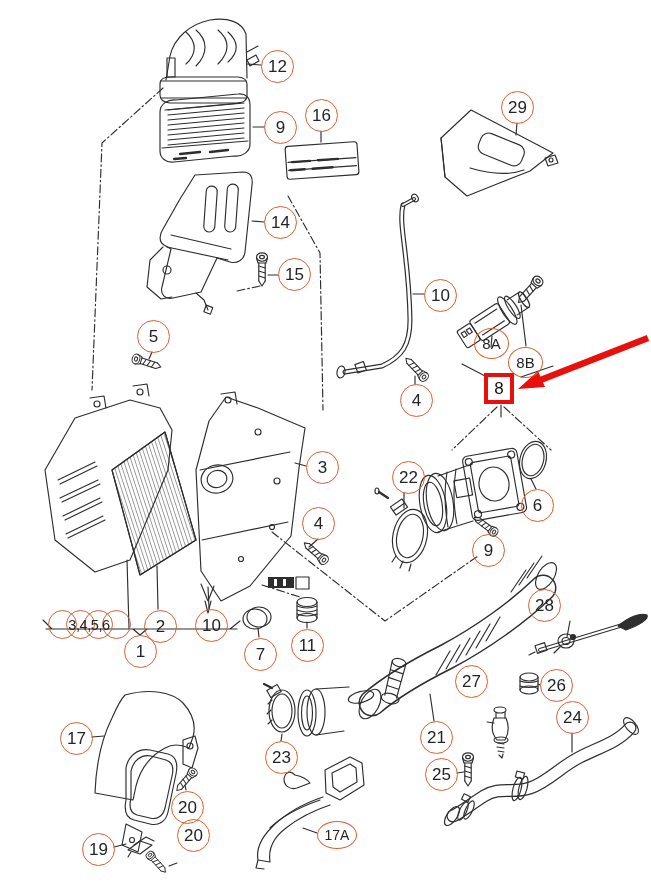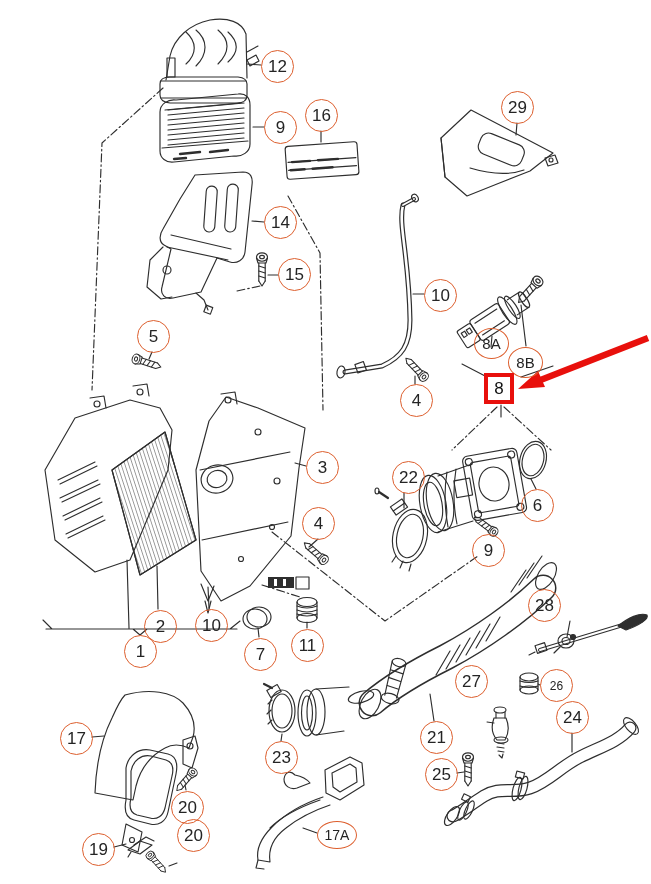--- a/index.html
+++ b/index.html
@@ -355,21 +355,21 @@
     </div>
 <div class="co" style="left:521px;top:489px;width:33px;height:33px;font-size:17px">
       <span>6</span>
     </div>
 <div class="co" style="left:472px;top:534px;width:33px;height:33px;font-size:17px">
       <span>9</span>
     </div>
 <div class="co" style="left:528px;top:589px;width:33px;height:33px;font-size:17px">
       <span>28</span>
     </div>
-<div class="co" style="left:540px;top:669px;width:33px;height:33px;font-size:12px">
+<div class="co" style="left:540px;top:669px;width:33px;height:33px;font-size:17px">
       <span>26</span>
     </div>
 <div class="co" style="left:455px;top:665px;width:33px;height:33px;font-size:17px">
       <span>27</span>
     </div>
 <div class="co" style="left:556px;top:701px;width:33px;height:33px;font-size:17px">
       <span>24</span>
     </div>
 <div class="co" style="left:420px;top:721px;width:33px;height:33px;font-size:17px">
       <span>21</span>
@@ -404,18 +404,25 @@
 <div class="co" style="left:82px;top:833px;width:33px;height:33px;font-size:17px">
       <span>19</span>
     </div>
 <div class="co" style="left:177px;top:819px;width:33px;height:33px;font-size:17px">
       <span>20</span>
     </div>
 <div class="co" style="left:317px;top:821px;width:40px;height:28px;font-size:14px">
       <span>17A</span>
     </div>
 
+<div class="cgroup" style="left:47px;top:610px">
+  <i class="gc" style="left:0.5px"></i>
+  <i class="gc" style="left:18.5px"></i>
+  <i class="gc" style="left:36.5px"></i>
+  <i class="gc" style="left:54.5px"></i>
+  <span class="gl">3,4,5,6</span>
+</div>
 
 <div class="hl" style="left:484px;top:373px;width:30px;height:31px">
       <span>8</span>
     </div>
 
 </div>
 
 </body></html>

